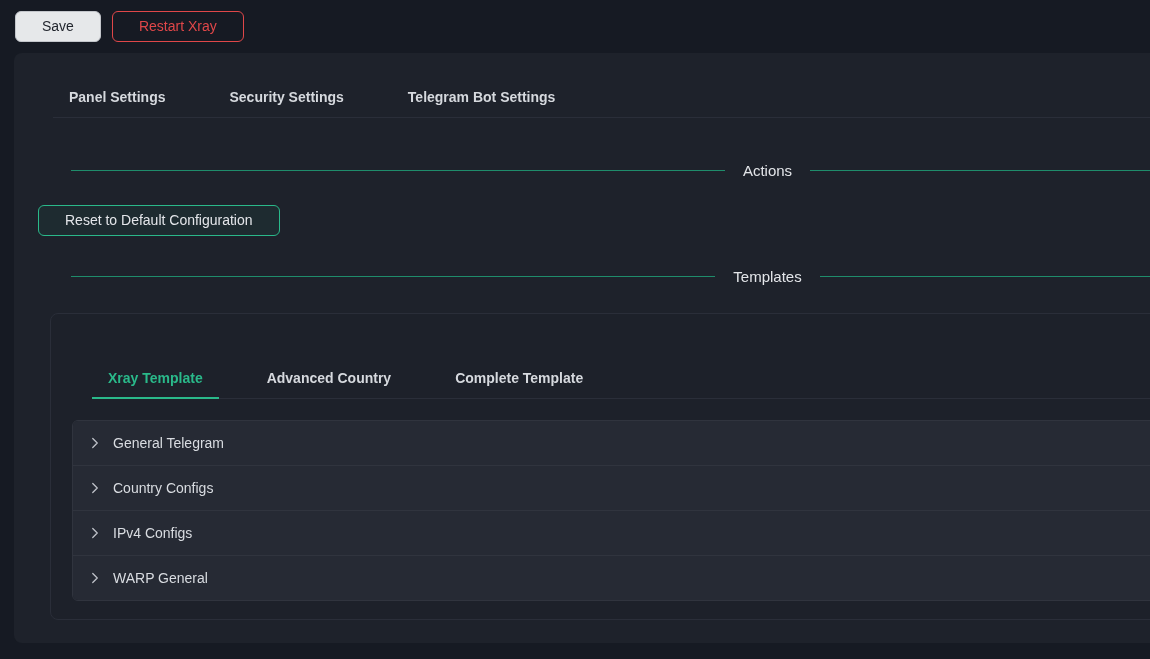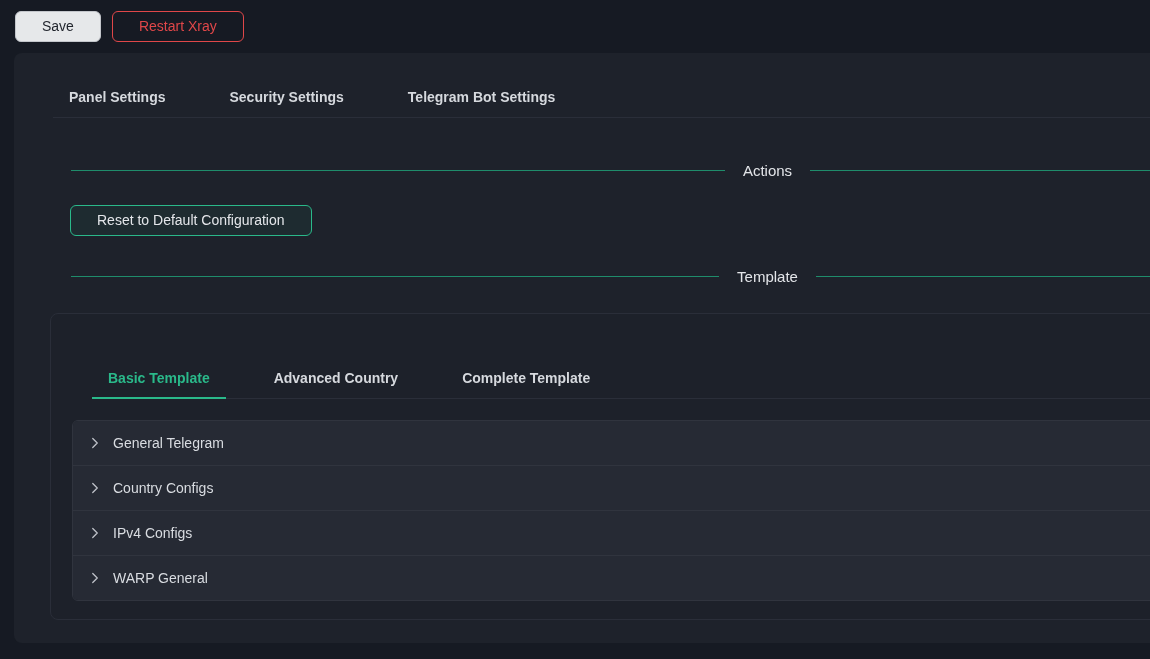--- a/index.html
+++ b/index.html
@@ -90,21 +90,21 @@
   .divider-text {
     padding: 0 18px;
     font-size: 15px;
     color: #e3e5e9;
   }
   .divider.templates { margin-top: 32px; }
 
   
   .btn-reset {
     display: block;
-    margin: 26px 0 0 56px;
+    margin: 26px 0 0 24px;
     background: rgba(42,185,138,0.06);
     border: 1px solid var(--accent, #2ab98a);
     color: #e4e6ea;
   }
 
   
   .inner-card {
     margin: 28px 20px 0 36px;
     background: #1d212a;
     border: 1px solid #2a2e39;
@@ -158,28 +158,28 @@
   <div class="divider">
     <span class="line"></span>
     <span class="divider-text">Actions</span>
     <span class="line"></span>
   </div>
 
   <button class="btn btn-reset">Reset to Default Configuration</button>
 
   <div class="divider templates">
     <span class="line"></span>
-    <span class="divider-text">Template</span>
+    <span class="divider-text">Templates</span>
     <span class="line"></span>
   </div>
 
   <div class="inner-card">
 
     <div class="tabs template-tabs">
-      <div class="tab active">Basic Template</div>
+      <div class="tab active">Xray Template</div>
       <div class="tab">Advanced Country</div>
       <div class="tab">Complete Template</div>
     </div>
 
     <div class="collapse">
 
       <div class="collapse-item">
         <span class="chev">
           <svg width="12" height="12" viewBox="0 0 16 16">
             <path d="M5 2 L11 8 L5 14" stroke="#b9bcc3" stroke-width="1.8" fill="none" stroke-linecap="round" stroke-linejoin="round"></path>

